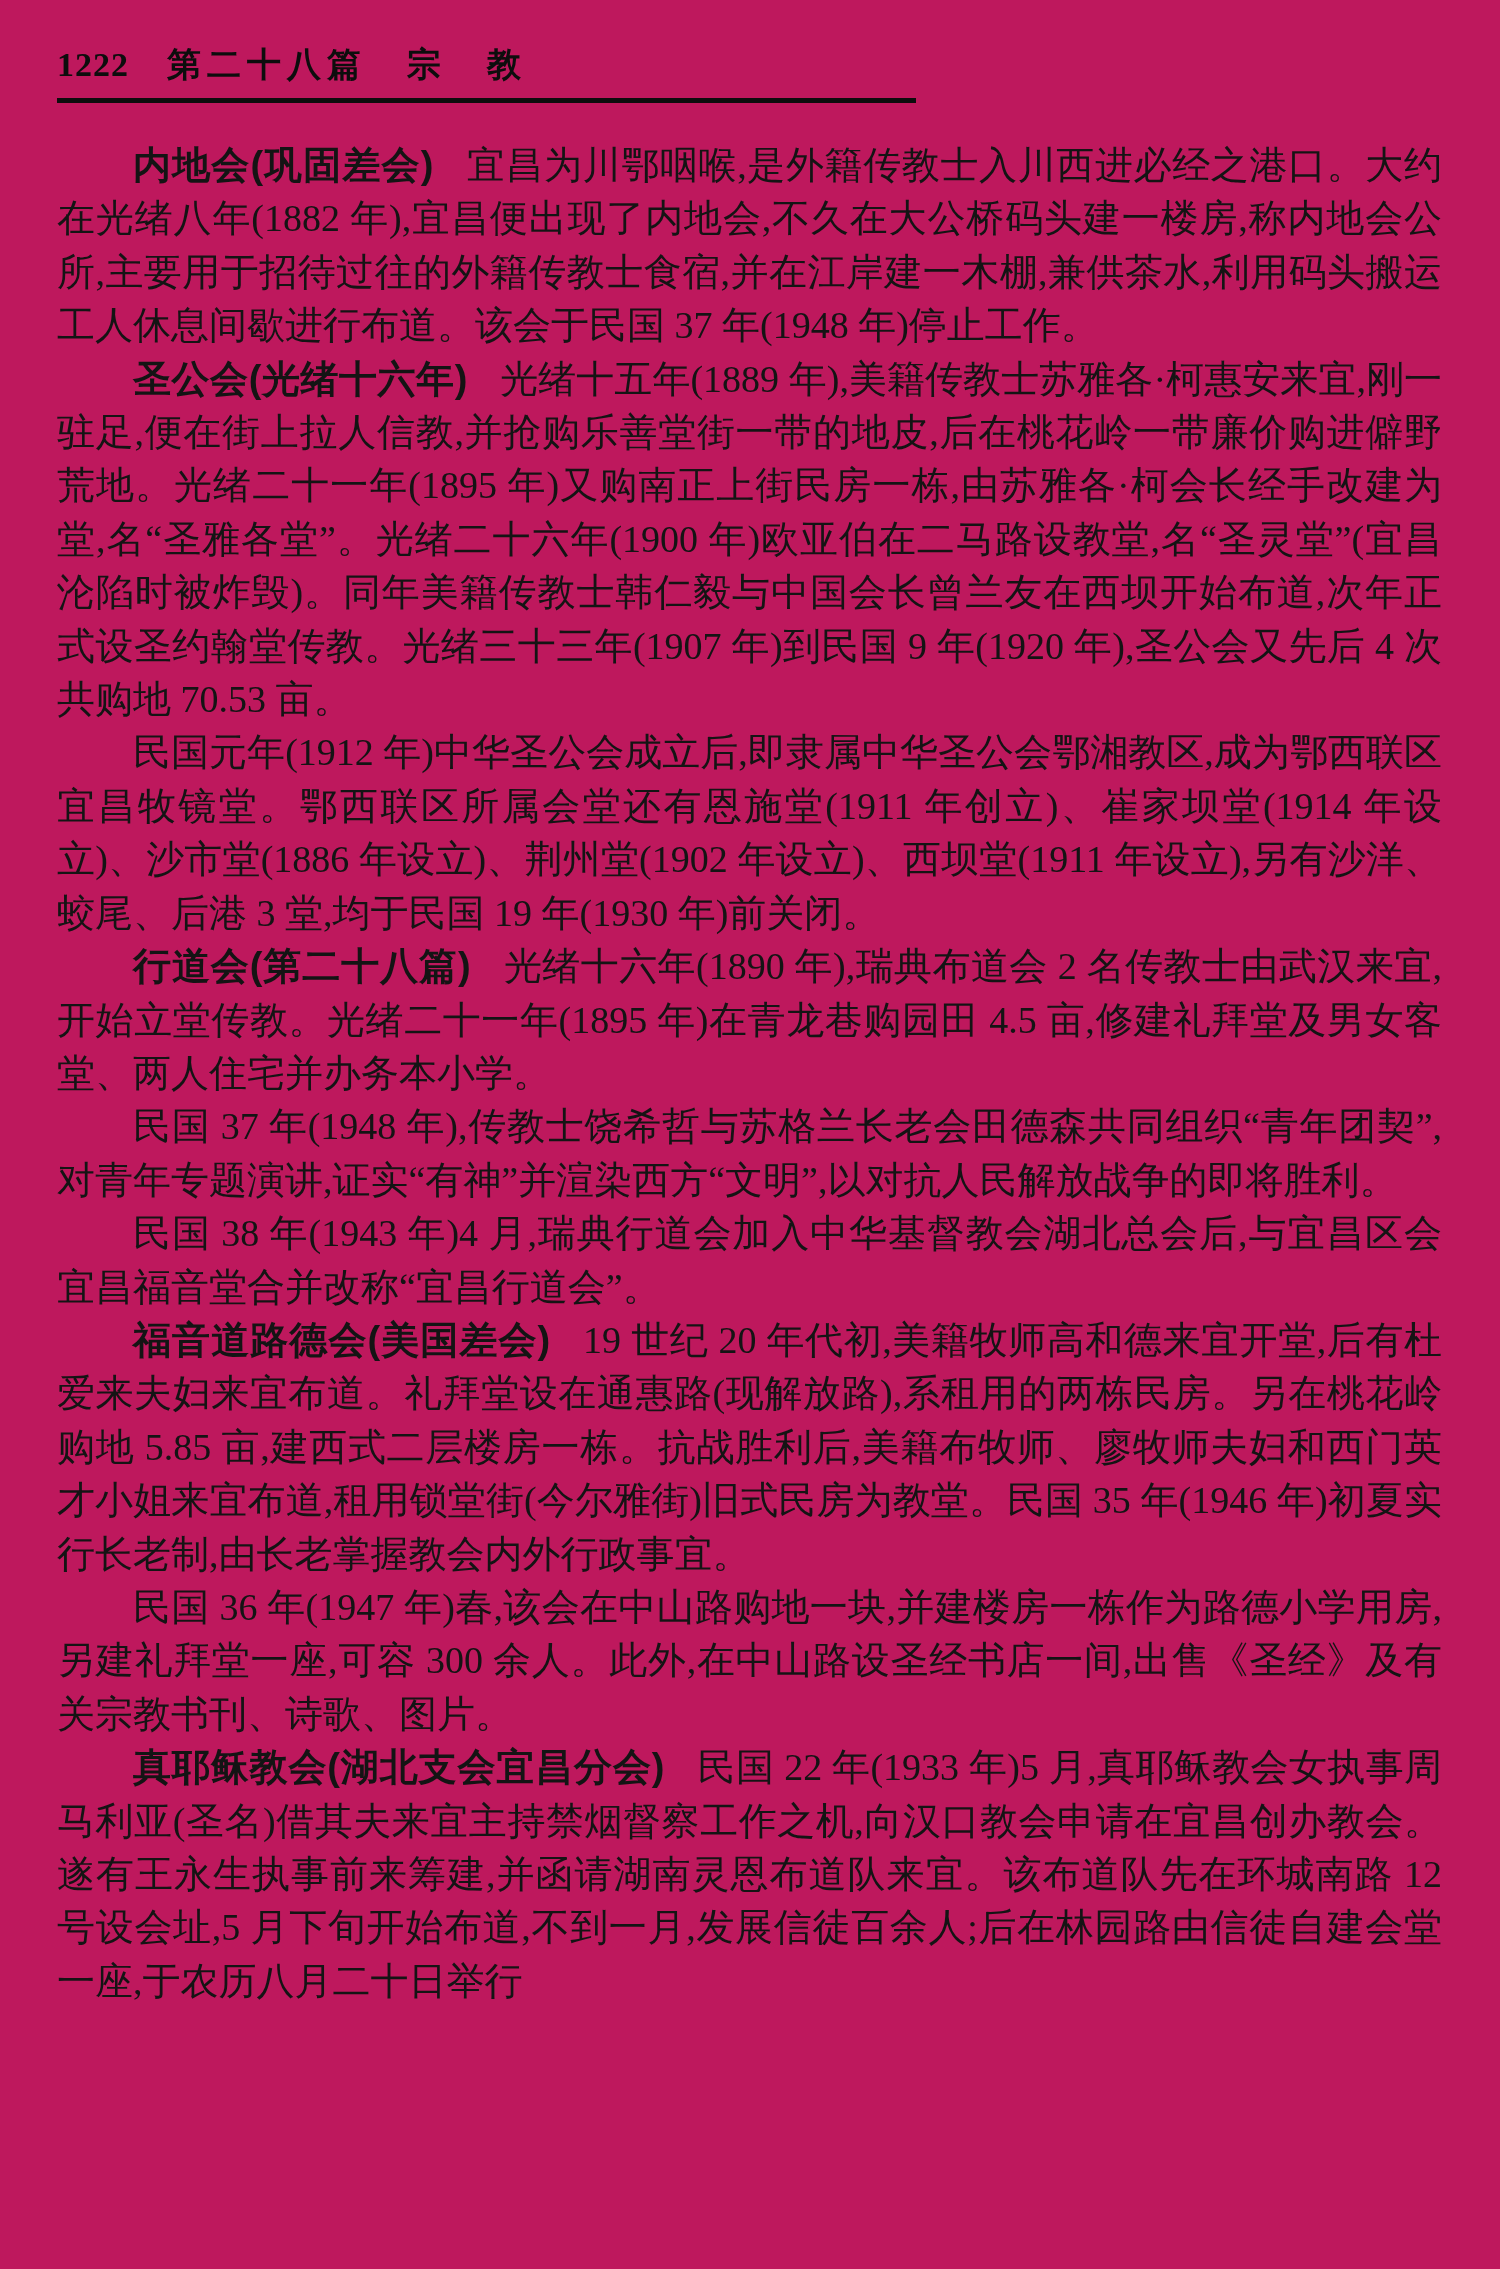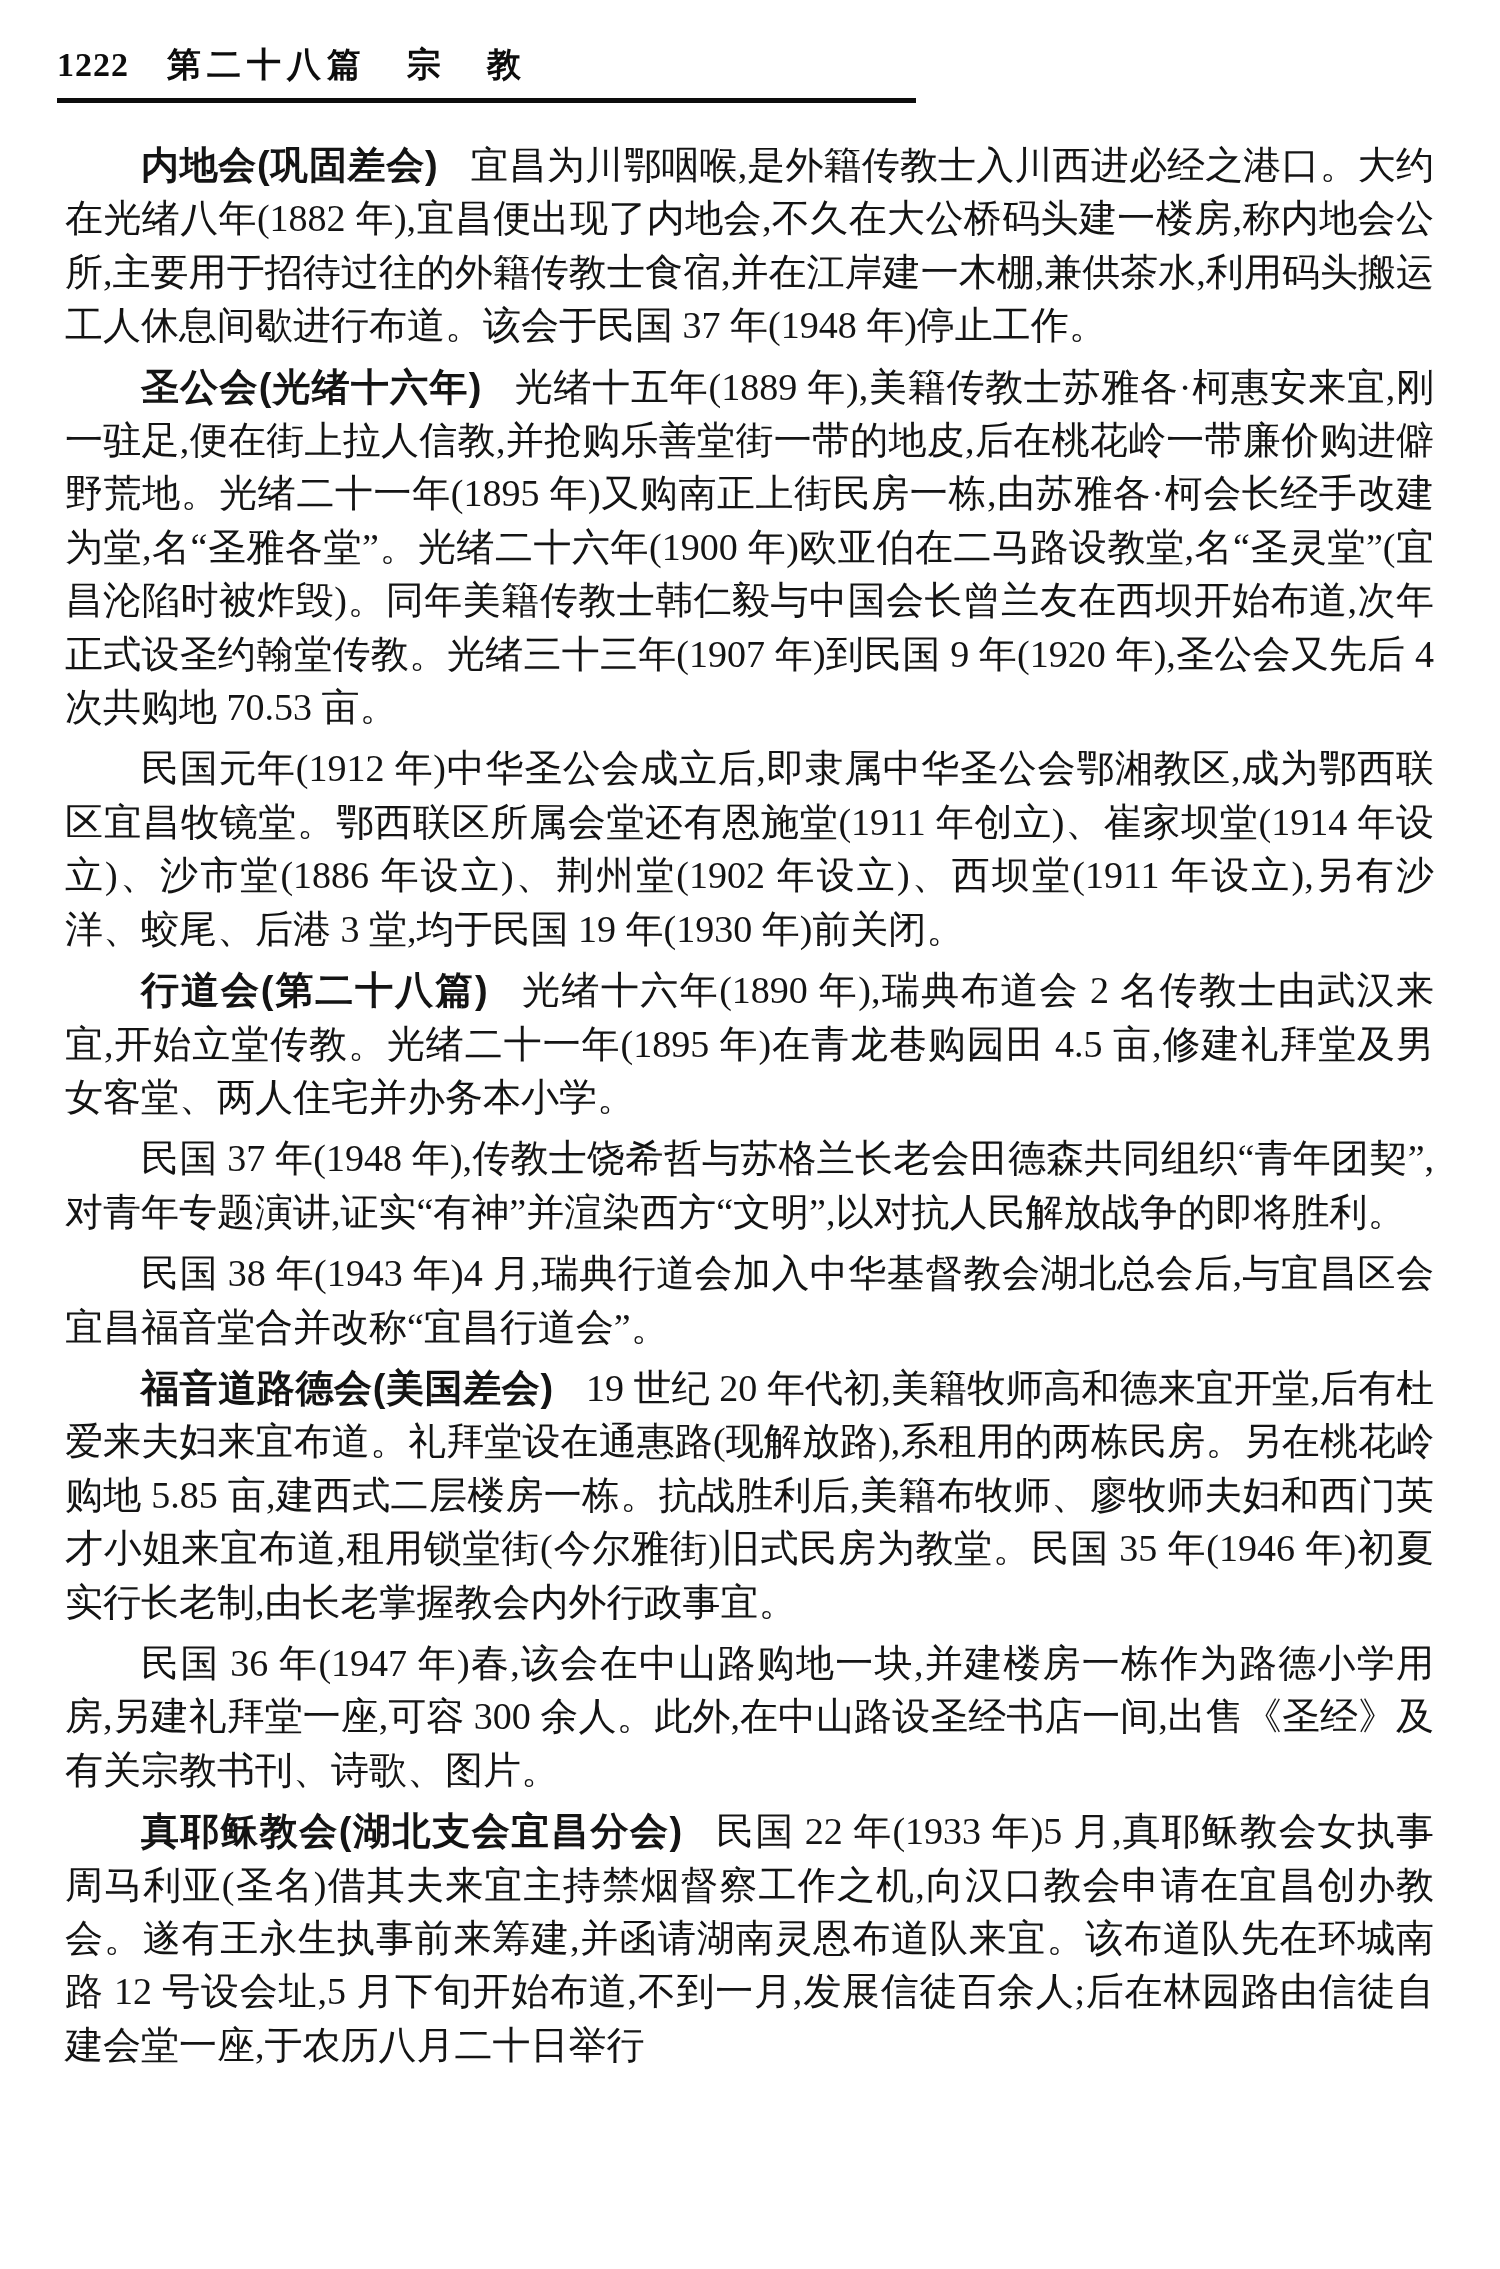--- a/index.html
+++ b/index.html
@@ -5,21 +5,21 @@
   html, body {
     margin: 0;
     padding: 0;
     background: #e8e8e8;
   }
   .page {
     position: relative;
     width: 1500px;
     height: 2269px;
     margin: 0 auto;
-    background: #ffffff;
+    background: #be185d;
     color: #111111;
     font-family: "Liberation Serif", "DejaVu Serif", serif;
     box-sizing: border-box;
     padding: 42px 58px 0 57px;
     overflow: hidden;
   }
   .running-head {
     display: flex;
     align-items: baseline;
     font-weight: bold;
@@ -44,21 +44,21 @@
     margin-bottom: 36px;
   }
   .body-text {
     font-size: 38px;
     line-height: 53.4px;
     text-align: justify;
     text-justify: inter-ideograph;
     color: #141414;
   }
   .body-text p {
-    margin: 8px;
+    margin: 0;
     padding: 0;
     text-indent: 2em;
   }
   .body-text .section-lead {
     font-weight: bold;
     font-family: "Liberation Sans", "DejaVu Sans", sans-serif;
     margin-right: 0.85em;
     letter-spacing: 0.5px;
   }
 </style>

